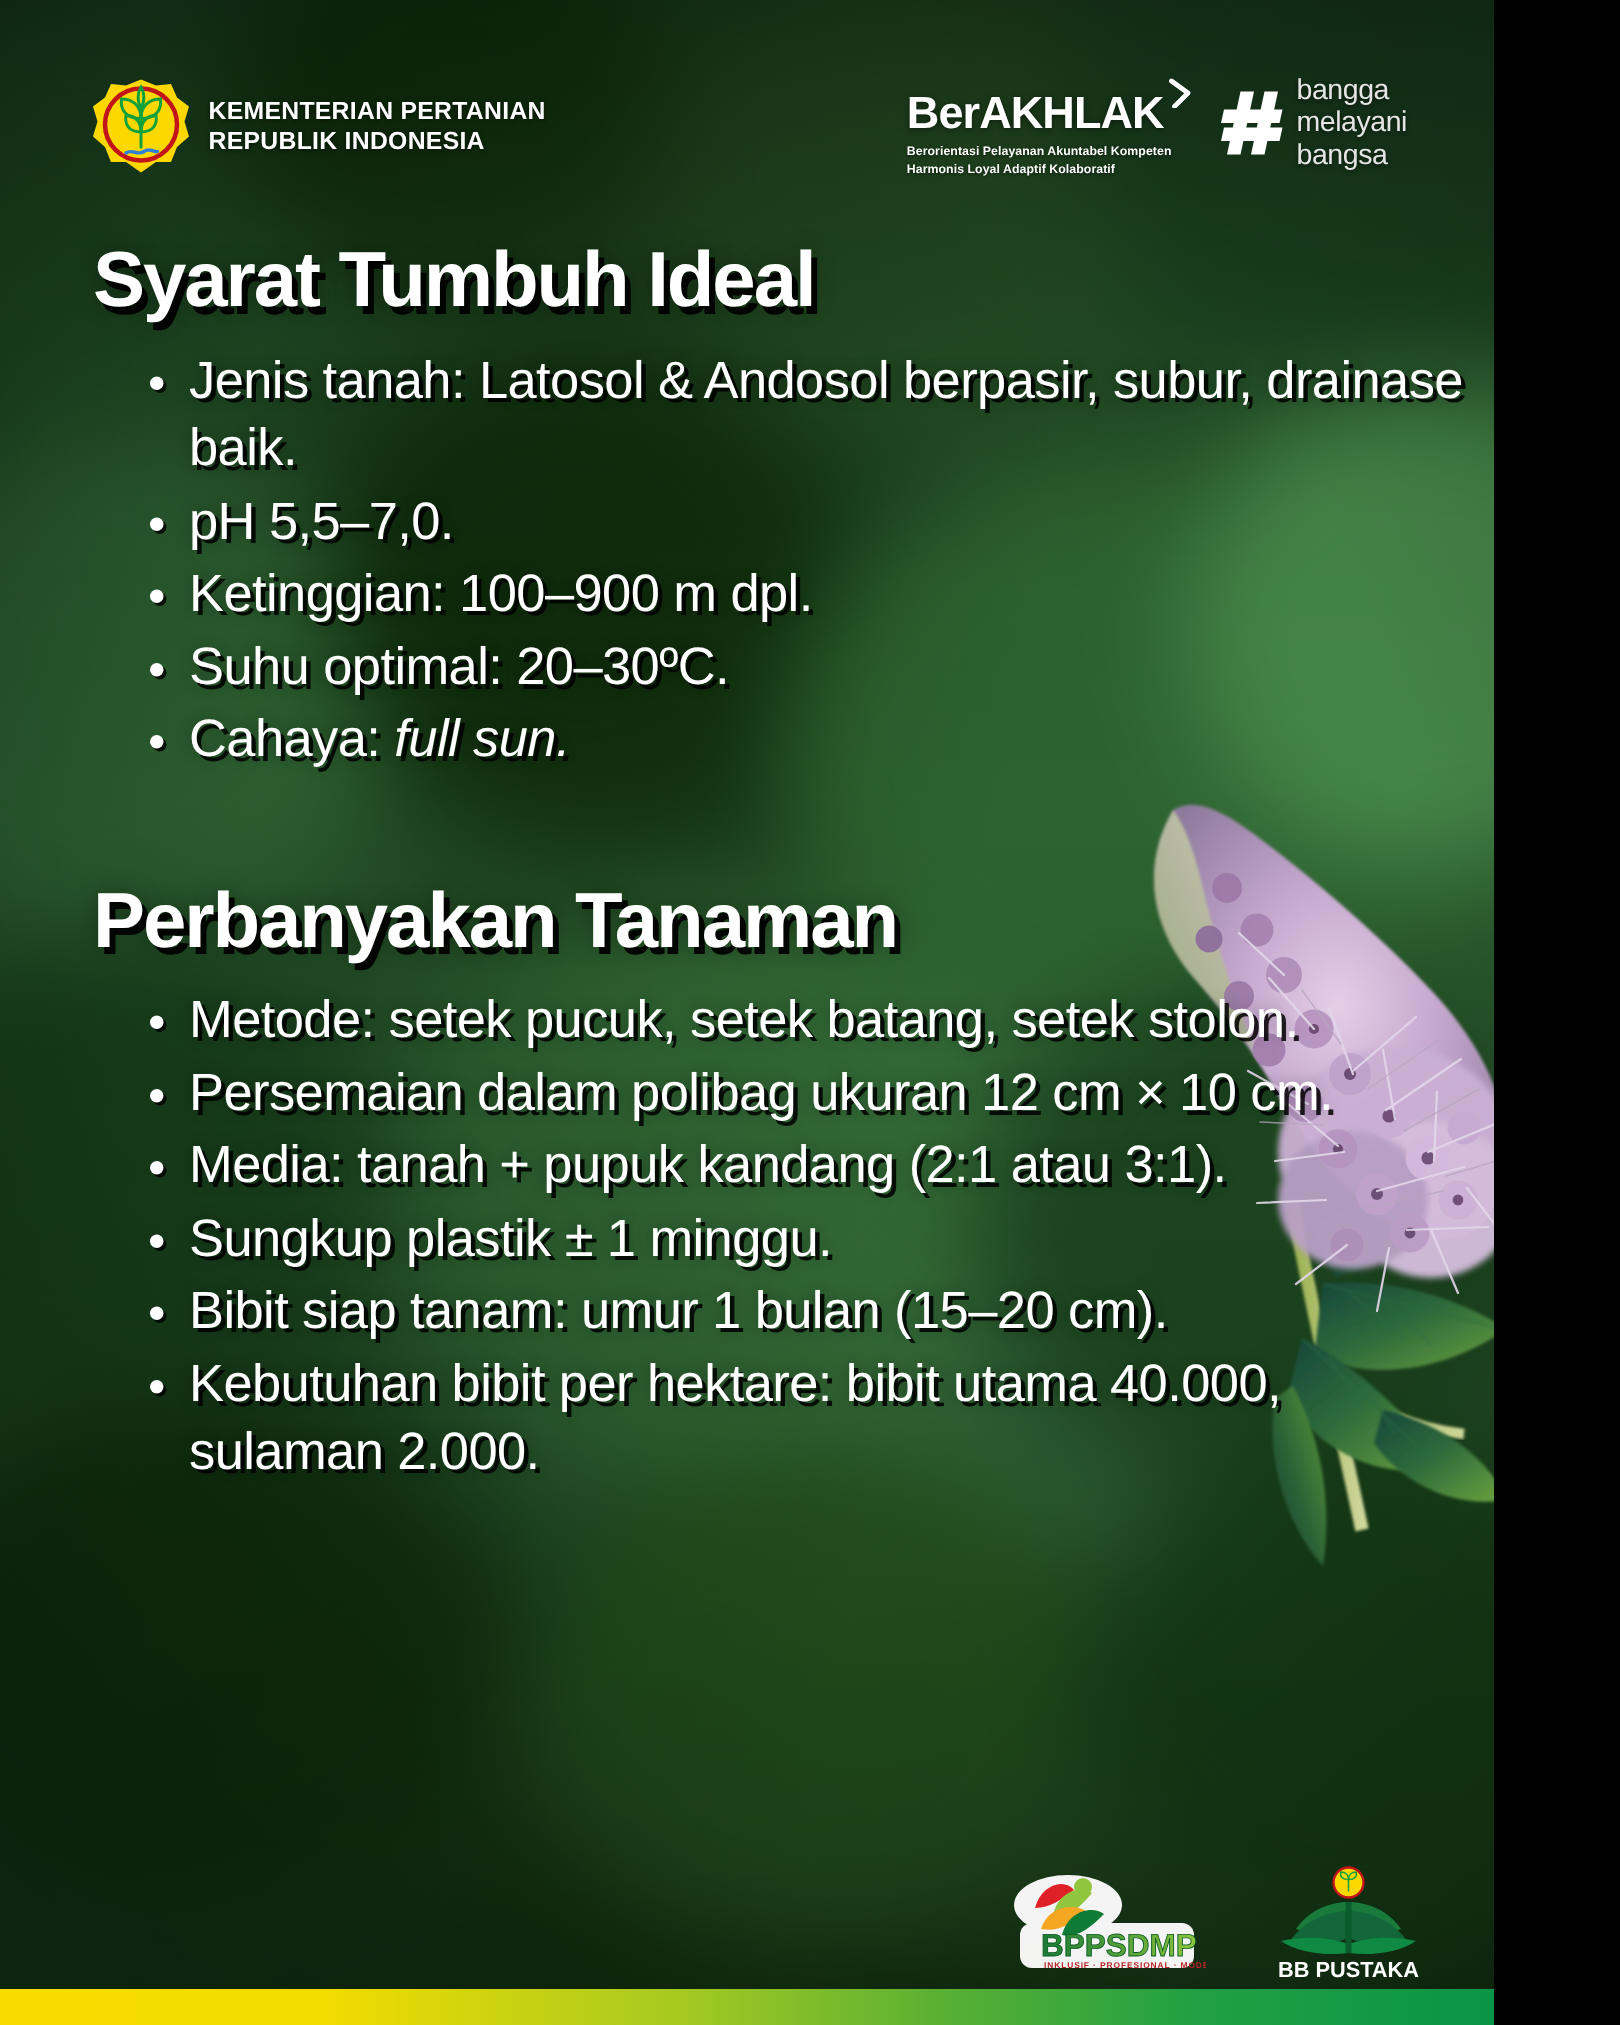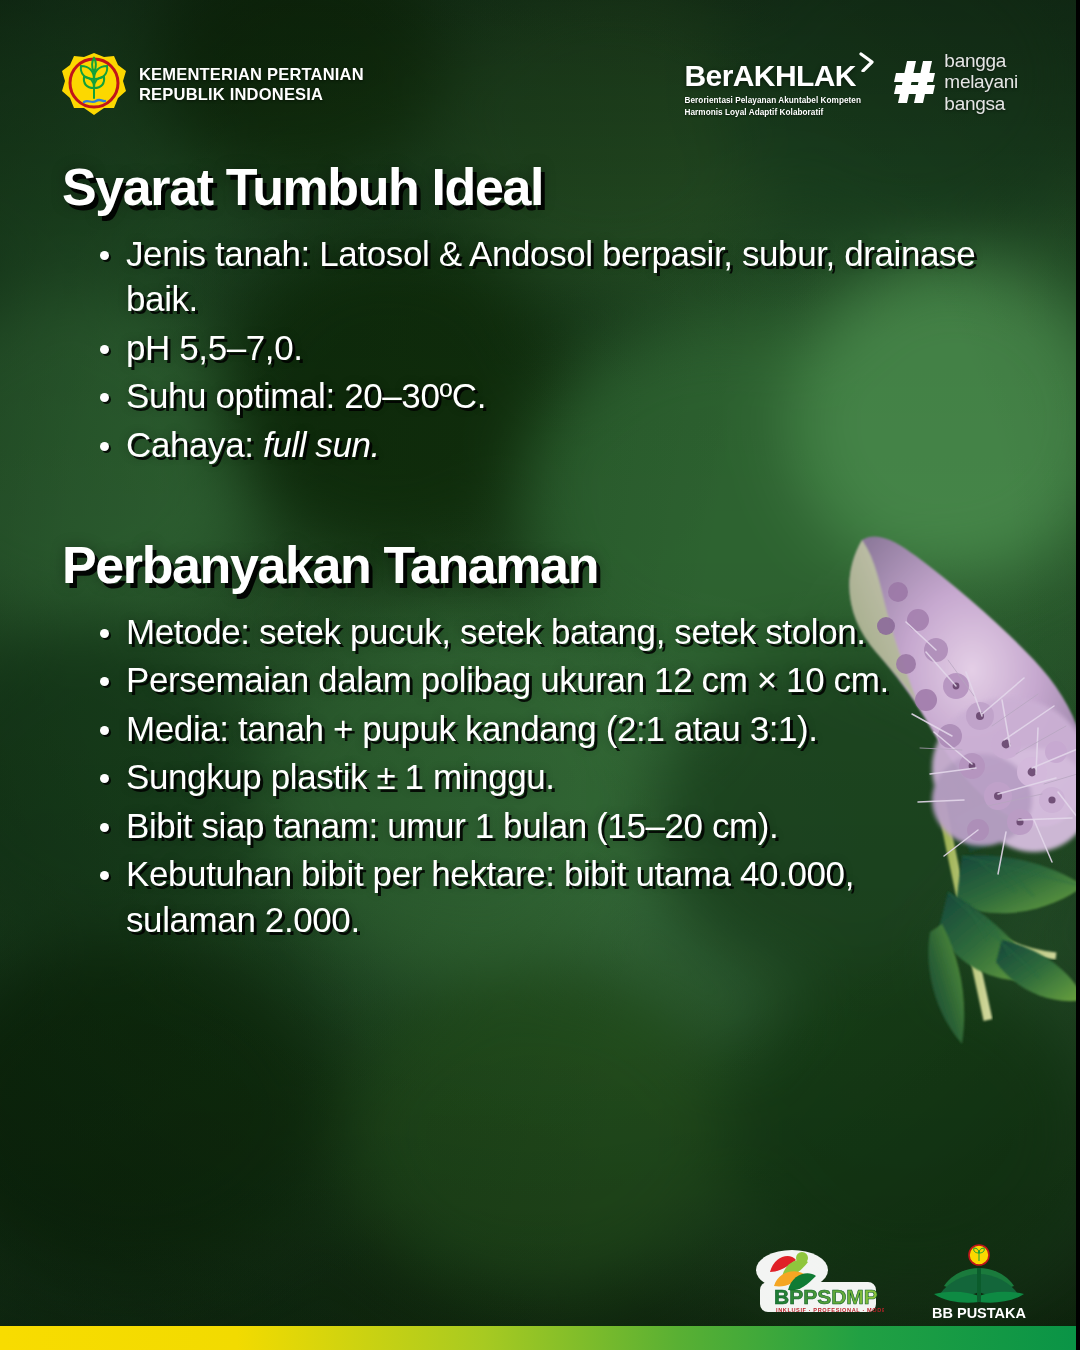--- a/index.html
+++ b/index.html
@@ -2,21 +2,21 @@
 <html><head>
 <meta charset="utf-8">
 <style>
   html, body {
     margin: 0;
     padding: 0;
     background: #000;
   }
   .canvas {
     position: relative;
-    width: 1076px;
+    width: 996px;
     height: 1350px;
     overflow: hidden;
     font-family: "Liberation Sans", sans-serif;
     background: #1d4a22;
   }
 
   
   .bg-base {
     position: absolute;
     inset: 0;
@@ -407,20 +407,21 @@
 melayani
 bangsa</div>
   </div>
 
   <div class="content">
 
     <h1 class="heading">Syarat Tumbuh Ideal</h1>
     <ul class="bullets">
       <li><span>Jenis tanah: Latosol &amp; Andosol berpasir, subur, drainase baik.</span></li>
       <li><span>pH 5,5–7,0.</span></li>
+      <li><span>Ketinggian: 100–900 m dpl.</span></li>
       <li><span>Suhu optimal: 20–30ºC.</span></li>
       <li><span>Cahaya: </span><span class="it">full sun.</span></li>
     </ul>
 
     <div class="gap-between"></div>
 
     <h1 class="heading heading-2">Perbanyakan Tanaman</h1>
     <ul class="bullets">
       <li><span>Metode: setek pucuk, setek batang, setek stolon.</span></li>
       <li><span>Persemaian dalam polibag ukuran 12 cm × 10 cm.</span></li>

